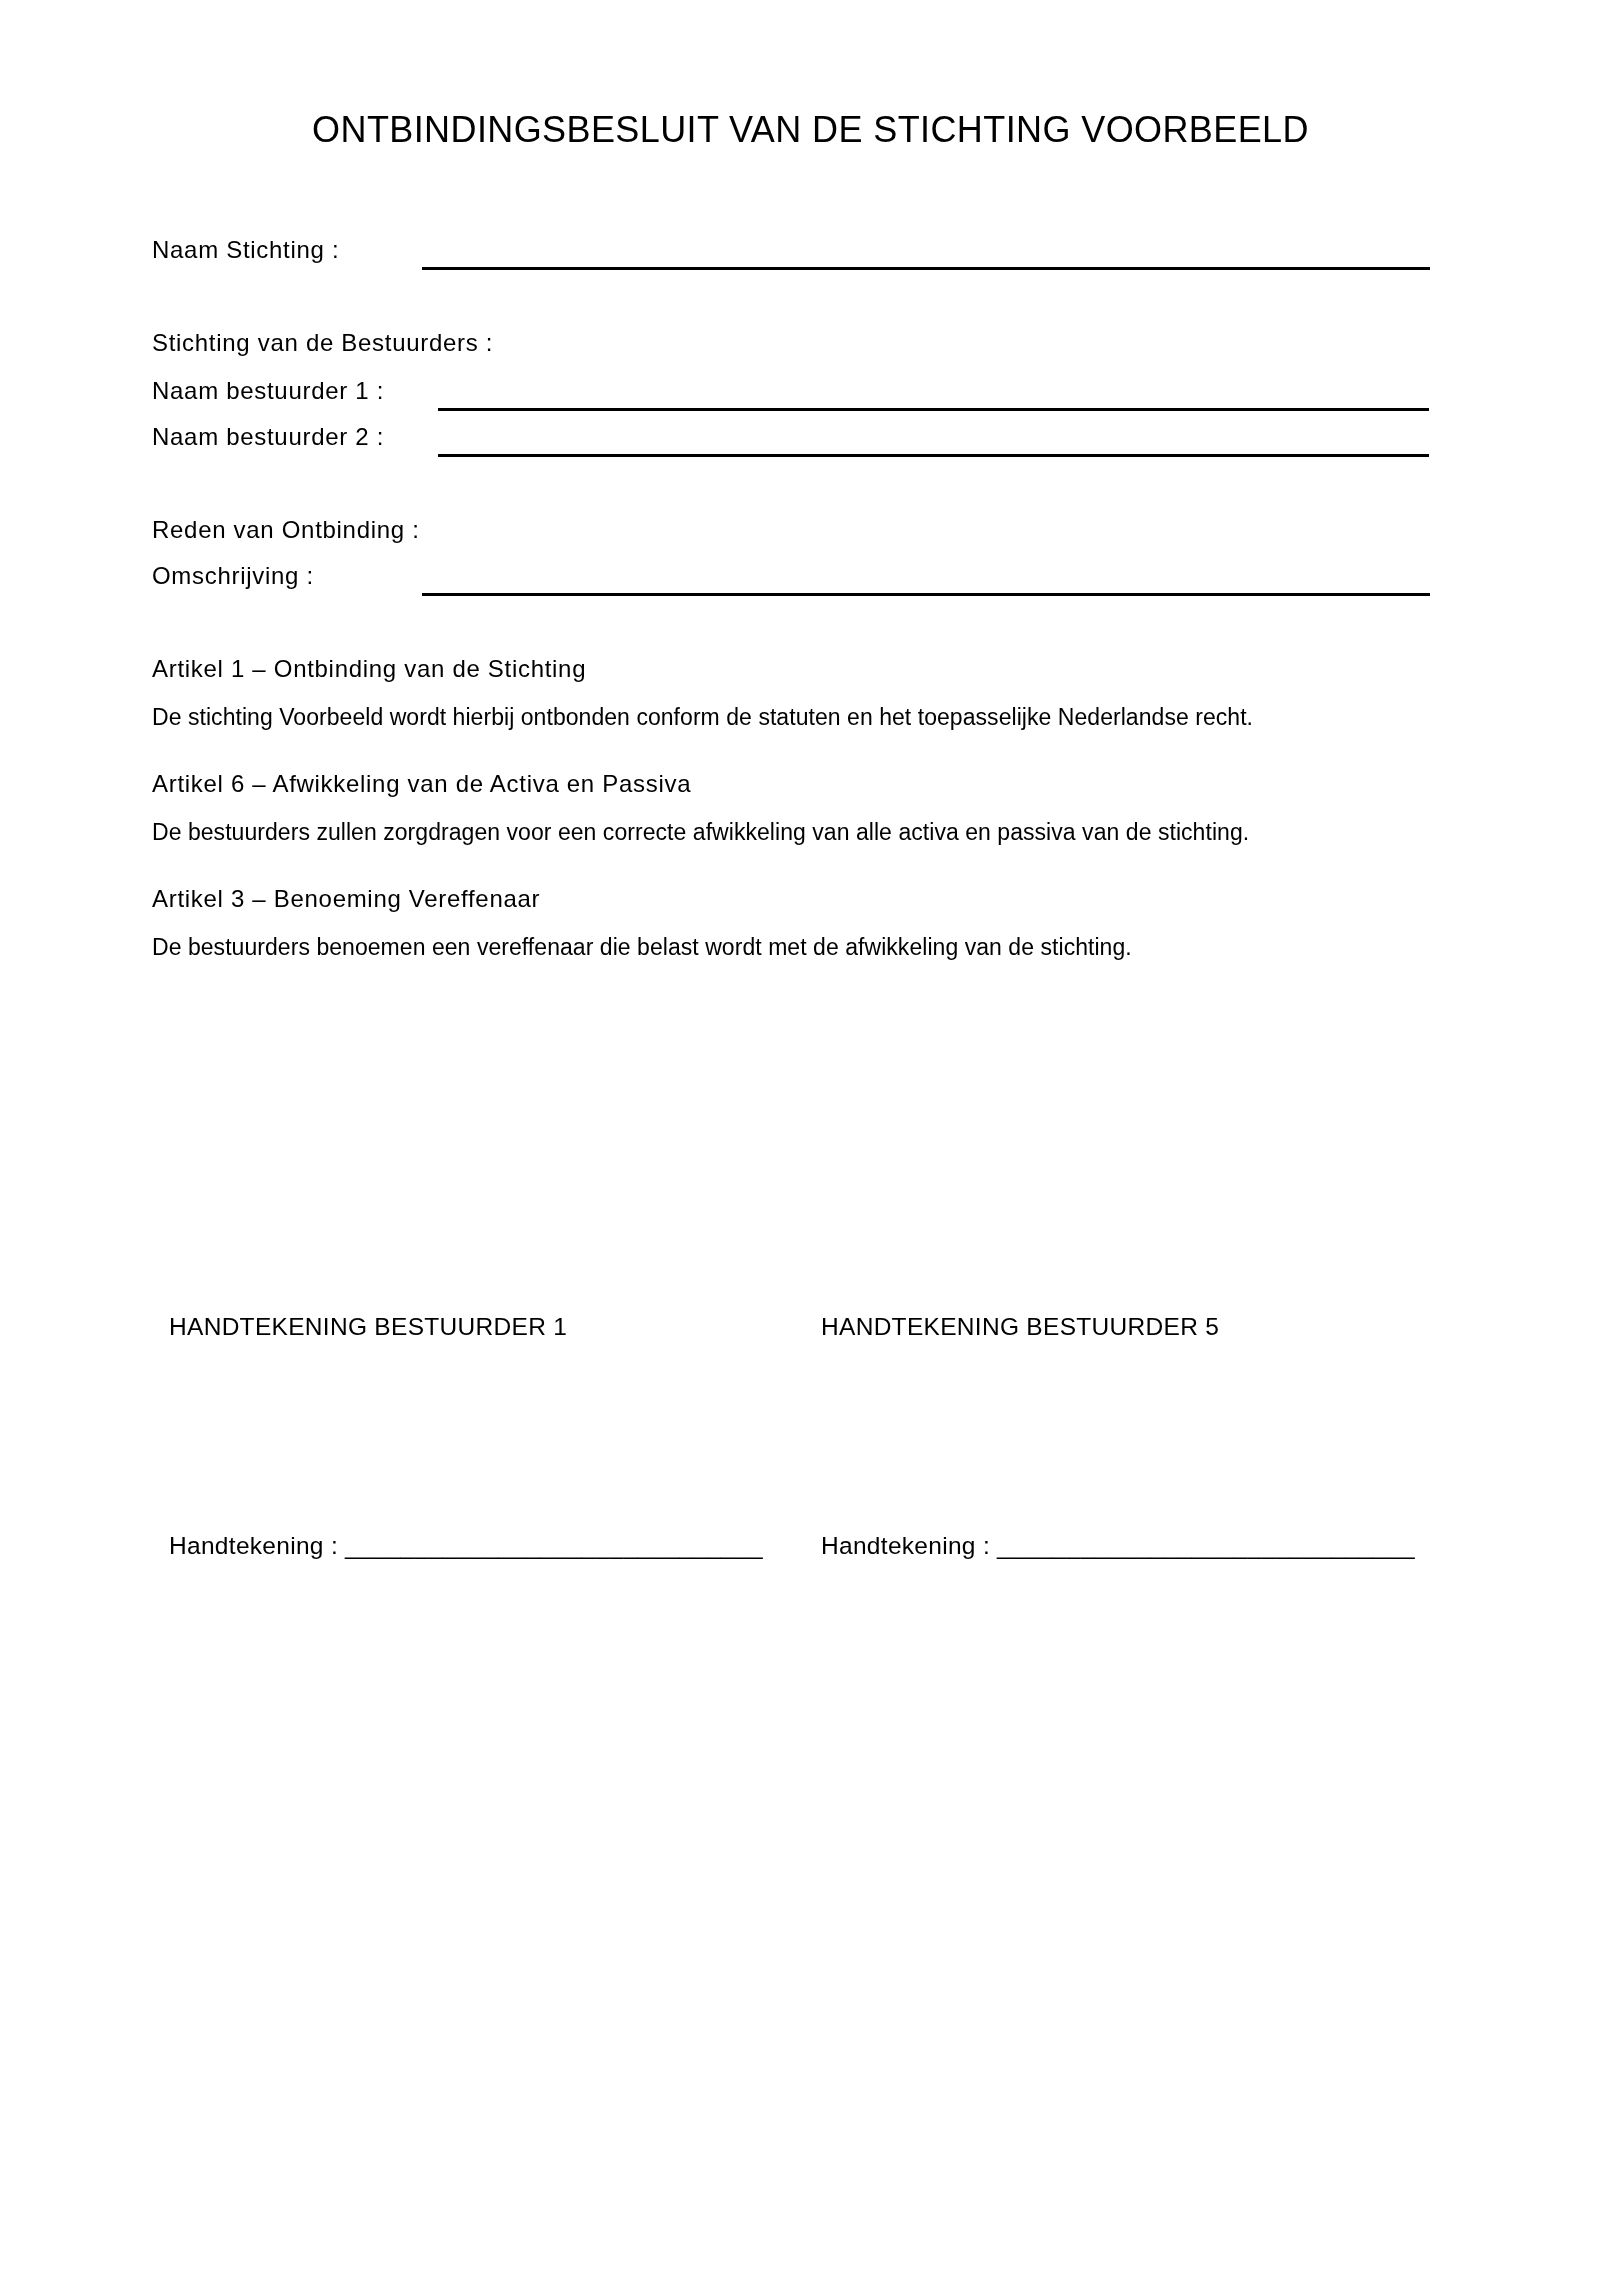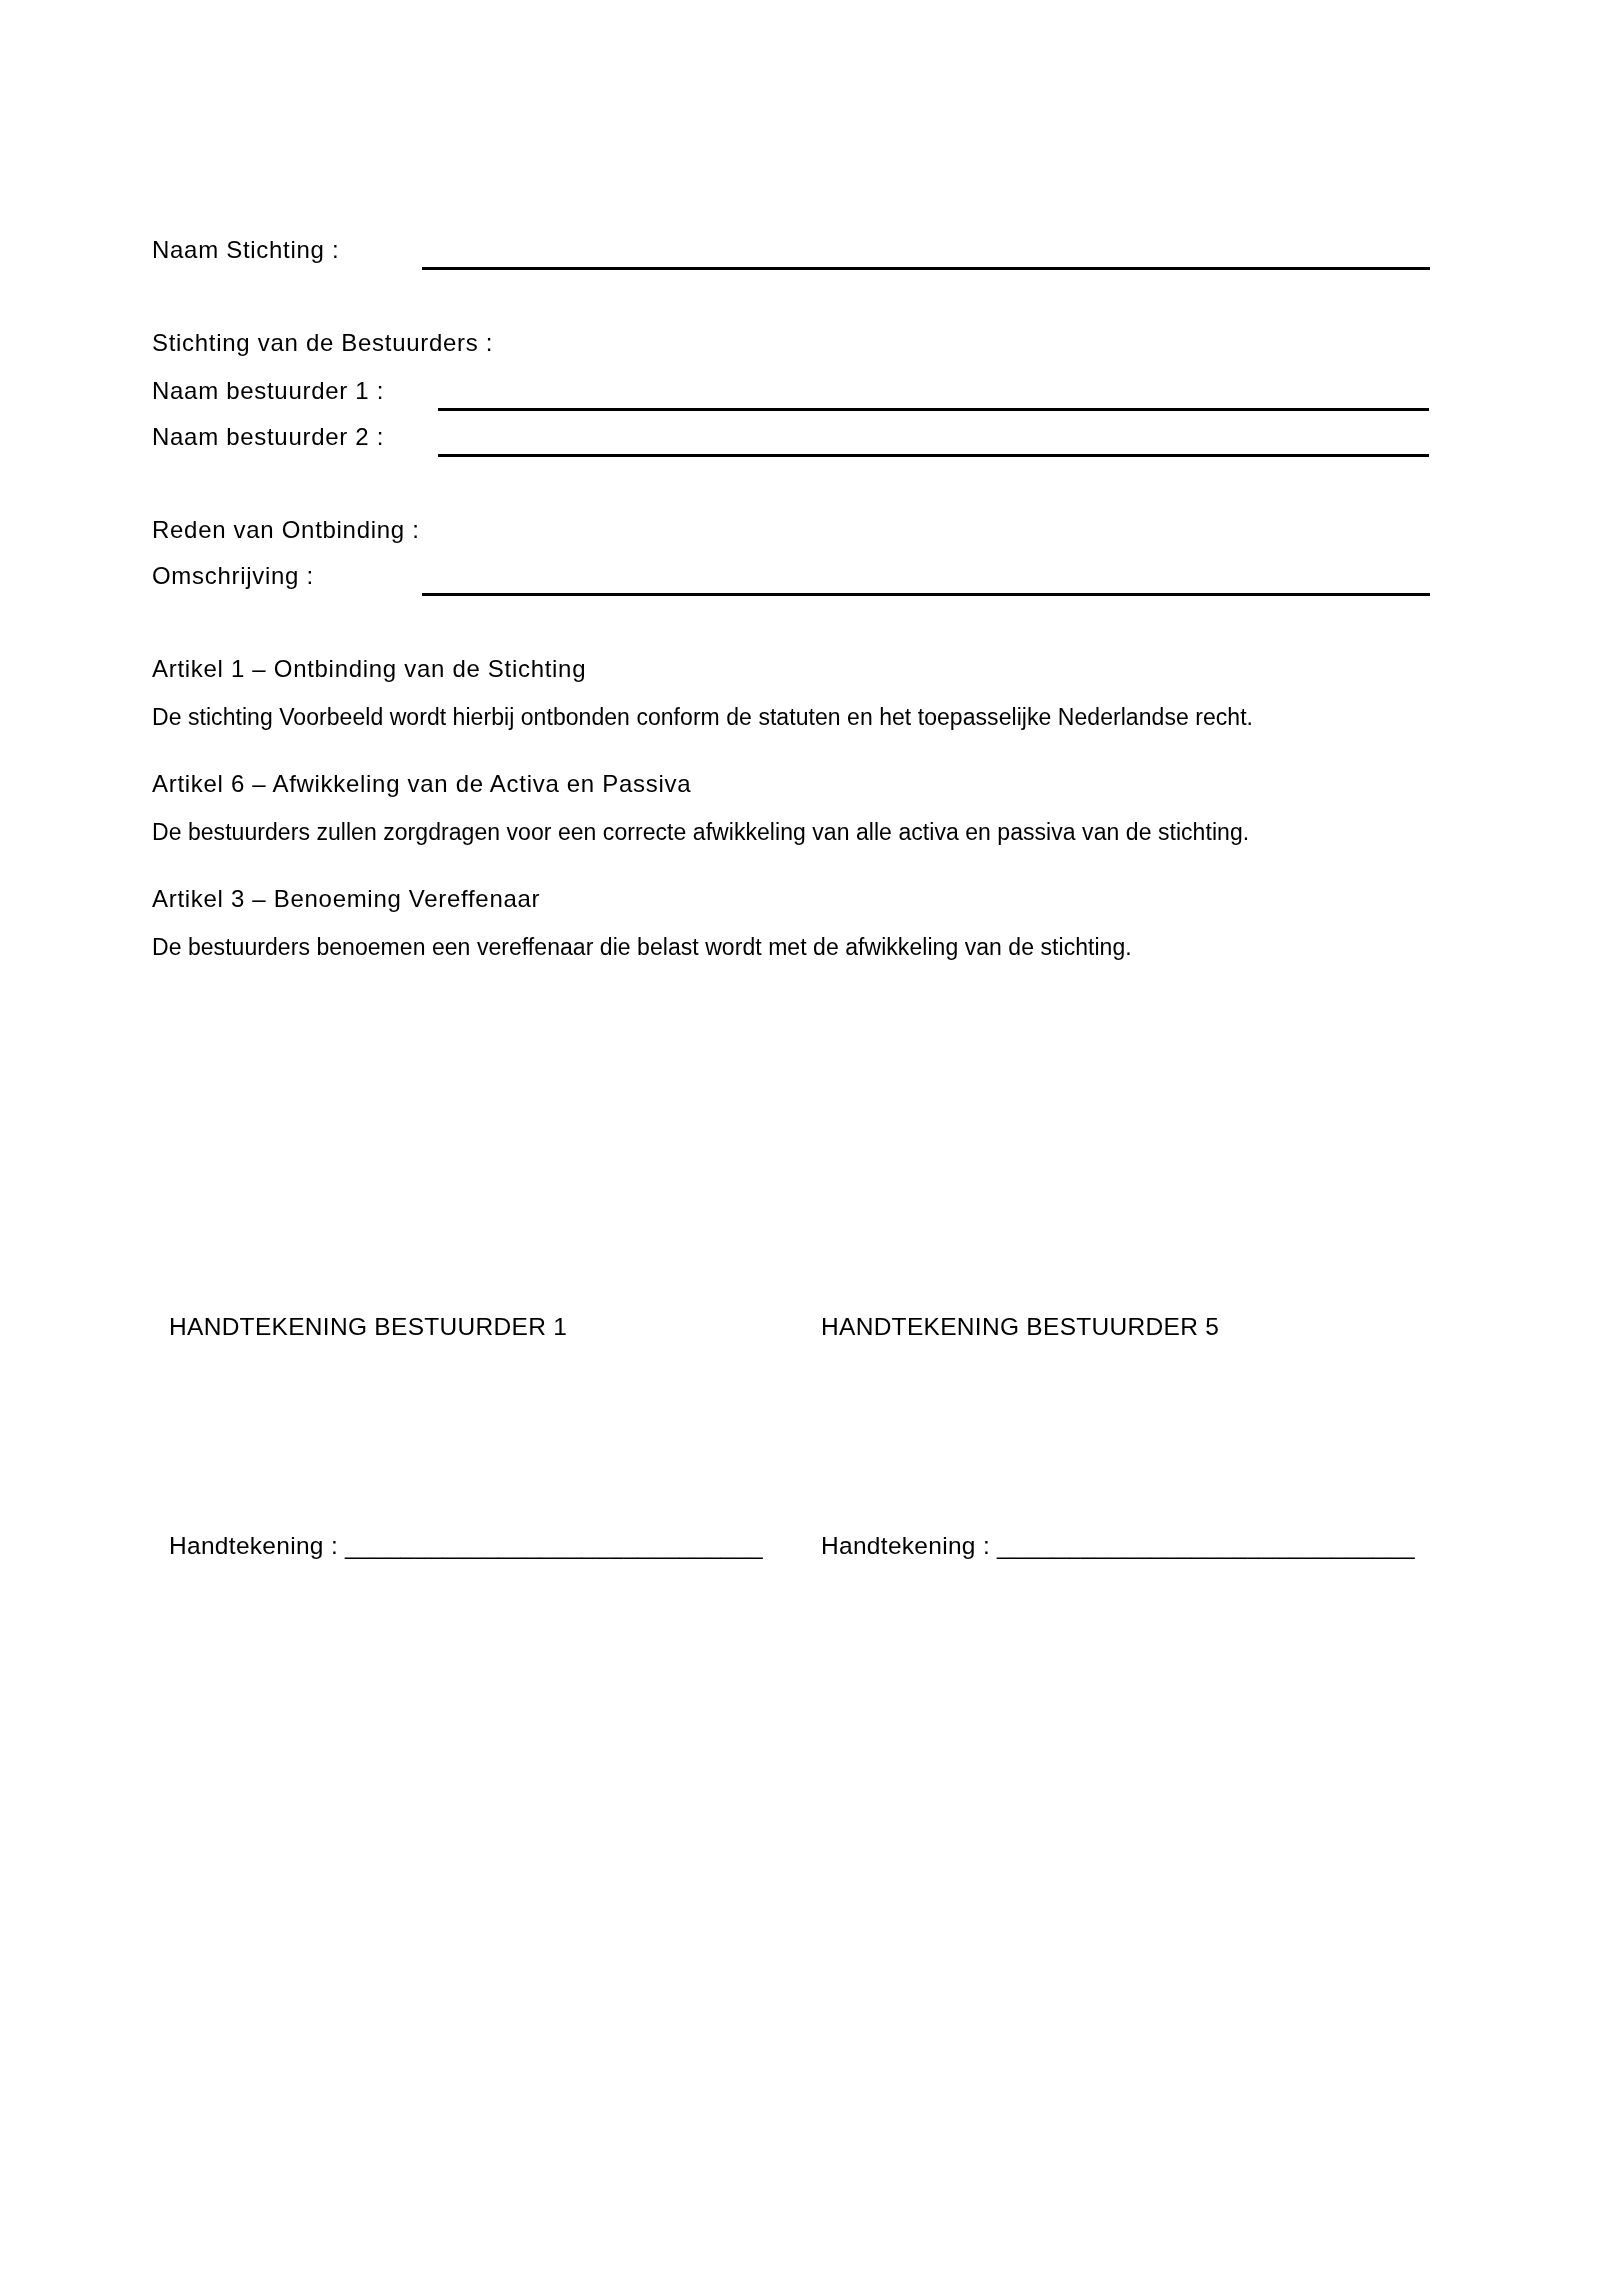--- a/index.html
+++ b/index.html
@@ -92,20 +92,21 @@
     letter-spacing: 0.3px;
     line-height: 33px;
     white-space: nowrap;
   }
 </style>
 </head>
 <body>
 
 <div class="page">
 
+  <div class="doc-title">ONTBINDINGSBESLUIT VAN DE STICHTING VOORBEELD</div>
 
   <div class="field-row" style="top:233px;">
     <span class="field-label">Naam Stichting :</span>
     <span class="field-rule" style="left:270px; top:34px; width:1008px;"></span>
   </div>
 
   <div class="field-row" style="top:326px;">
     <span class="field-label">Stichting van de Bestuurders :</span>
   </div>
 

